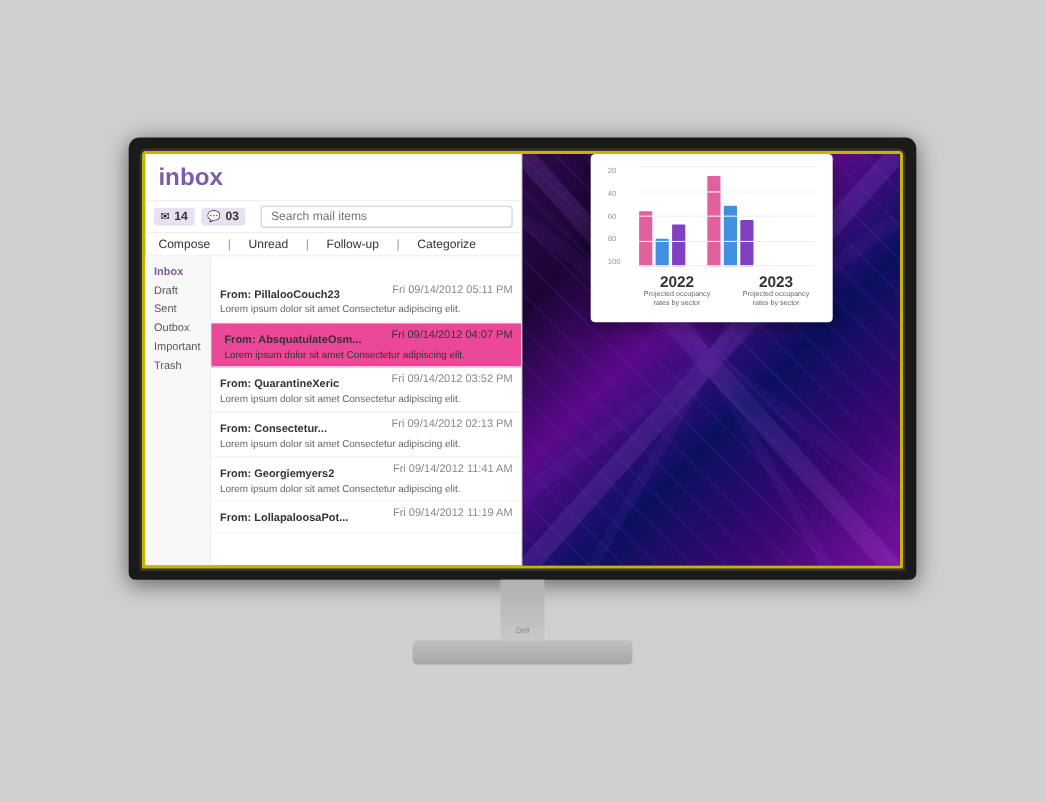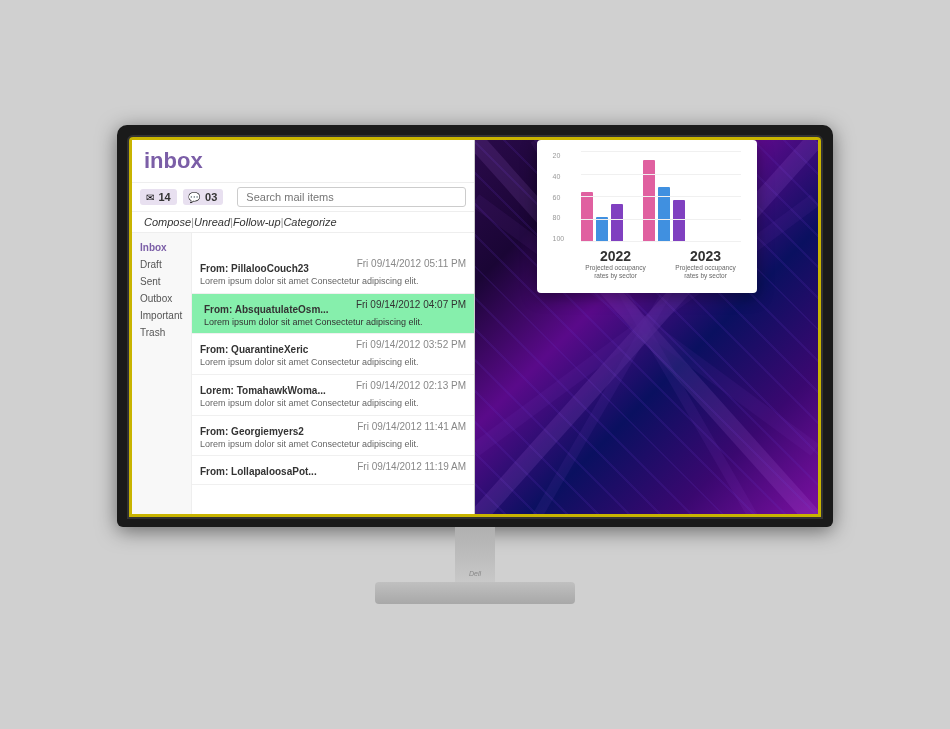--- a/index.html
+++ b/index.html
@@ -107,24 +107,23 @@
       padding: 3px 8px;
       border: 1px solid #ccc;
       border-radius: 3px;
       font-size: 11px;
     }
 
     .toolbar-row {
       display: flex;
       align-items: flex-start;
       padding: 4px 12px;
-      gap: 0;
+      gap: 16px;
       border-bottom: 1px solid #eee;
       font-size: 11px;
-      font-style: italic;
     }
 
     .toolbar-btn {
       color: #333;
       cursor: pointer;
     }
 
     .toolbar-sep { color: #999; }
 
     .email-body {
@@ -152,21 +151,21 @@
       flex: 1;
       overflow-y: auto;
       margin-top: 20px;
     }
 
     .mail-item {
       padding: 5px 8px;
       border-bottom: 1px solid #f0f0f0;
       cursor: pointer;
     }
-    .mail-item.selected { background: #86efac; padding-left: 12px; }
+    .mail-item.selected { background: #ec4899; padding-left: 12px; }
 
     .mail-from {
       font-size: 10px;
       font-weight: bold;
       color: #333;
     }
 
     .mail-date {
       font-size: 10px;
       color: #888;
@@ -389,21 +388,21 @@
 Consectetur adipiscing elit.</div>
               </div>
 
               <div class="mail-item">
                 <div><span class="mail-from">From: QuarantineXeric</span><span class="mail-date">Fri 09/14/2012 03:52 PM</span></div>
                 <div class="mail-body-preview">Lorem ipsum dolor sit amet
 Consectetur adipiscing elit.</div>
               </div>
 
               <div class="mail-item">
-                <div><span class="mail-from">Lorem: TomahawkWoma...</span><span class="mail-date">Fri 09/14/2012 02:13 PM</span></div>
+                <div><span class="mail-from">From: Consectetur...</span><span class="mail-date">Fri 09/14/2012 02:13 PM</span></div>
                 <div class="mail-body-preview">Lorem ipsum dolor sit amet
 Consectetur adipiscing elit.</div>
               </div>
 
               <div class="mail-item">
                 <div><span class="mail-from">From: Georgiemyers2</span><span class="mail-date">Fri 09/14/2012 11:41 AM</span></div>
                 <div class="mail-body-preview">Lorem ipsum dolor sit amet
 Consectetur adipiscing elit.</div>
               </div>
 

